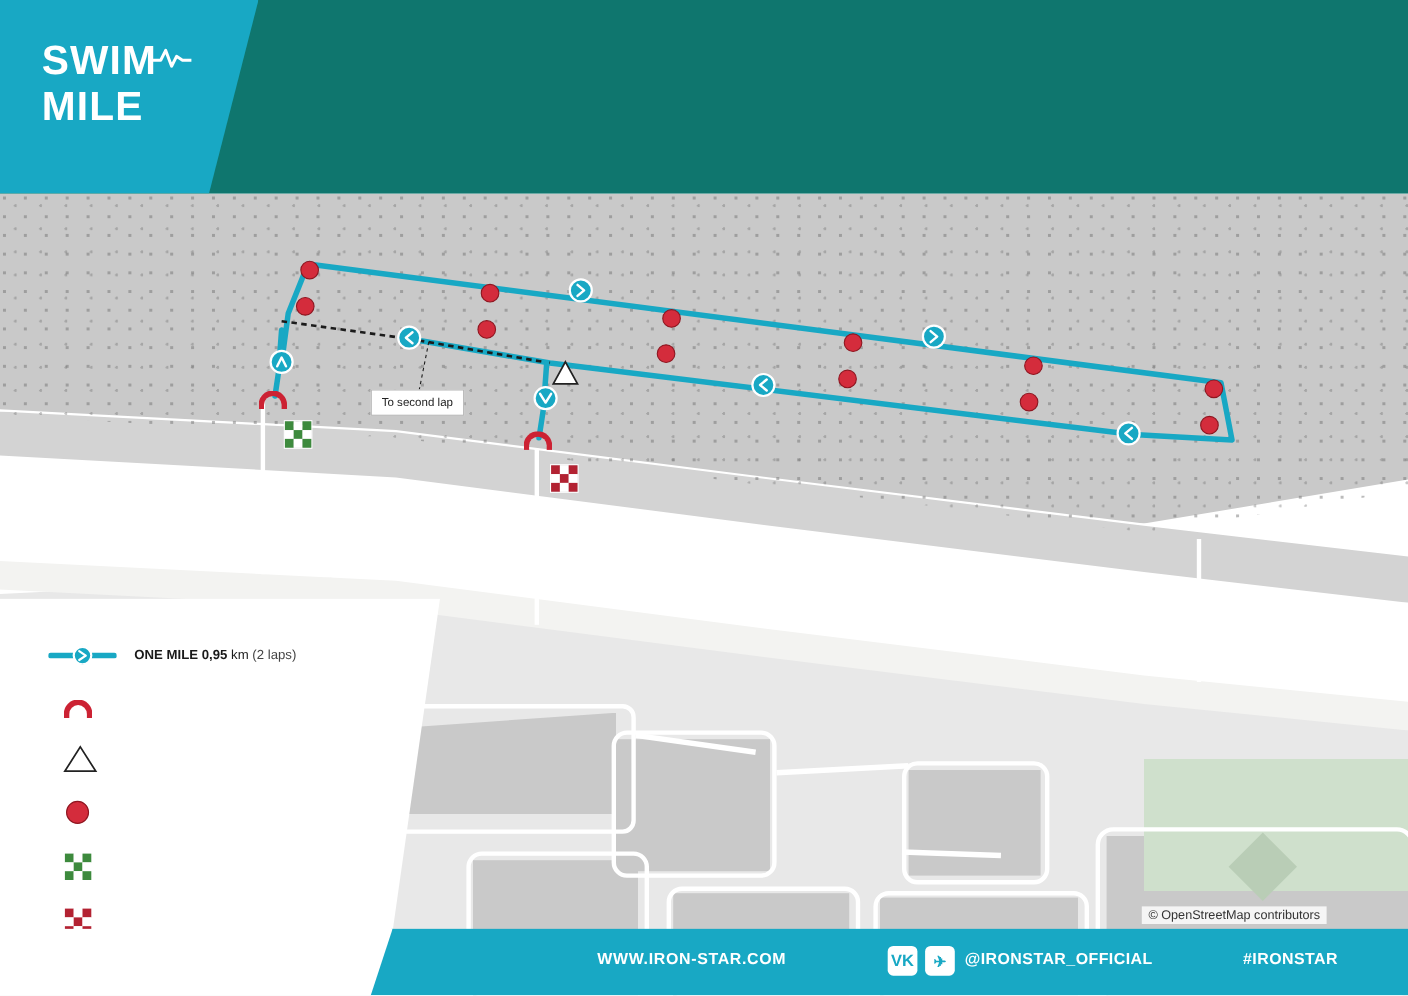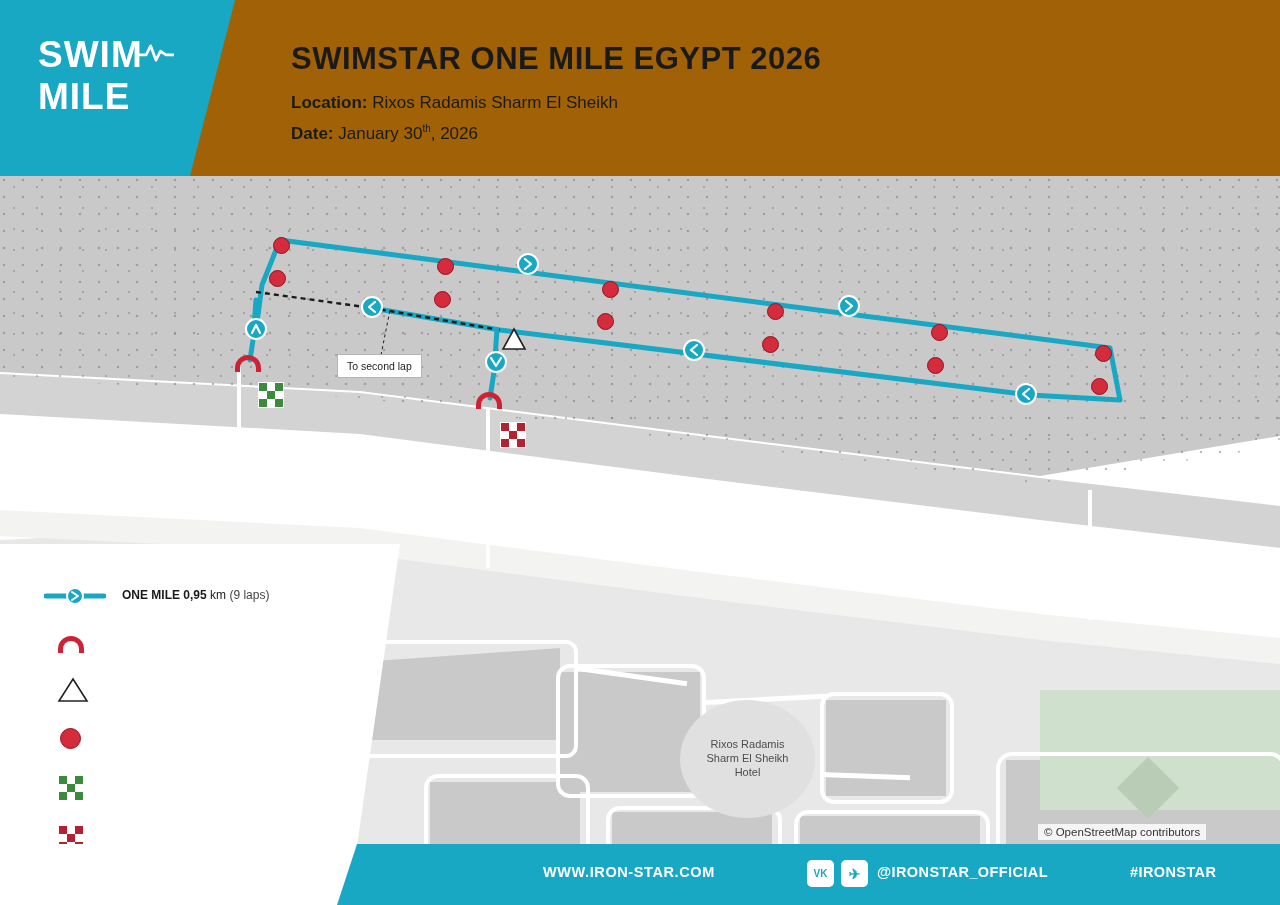--- a/index.html
+++ b/index.html
@@ -98,21 +98,21 @@
   }
   .green-patch {
     position: absolute;
     background: #cfe0cc;
   }
 
   
   .header {
     position: absolute;
     left: 0; top: 0; width: 1280px; height: 176px;
-    background: #a16207;
+    background: #0f766e;
     z-index: 40;
   }
   .logo-band {
     position: absolute;
     left: 0; top: 0; width: 235px; height: 176px;
     background: #18a8c4;
     clip-path: polygon(0 0, 235px 0, 190px 176px, 0 176px);
     display: block;
   }
   .logo-text {
@@ -304,25 +304,20 @@
     <div class="road" style="left:556px; top:664px; width:150px; height:134px; border-radius:14px;"></div>
     <div class="road" style="left:820px; top:692px; width:134px; height:112px; border-radius:14px;"></div>
     <div class="road" style="left:424px; top:774px; width:166px; height:132px; border-radius:14px;"></div>
     <div class="road" style="left:606px; top:806px; width:176px; height:100px; border-radius:14px;"></div>
     <div class="road" style="left:794px; top:810px; width:196px; height:96px; border-radius:14px;"></div>
     <div class="road" style="left:996px; top:752px; width:290px; height:154px; border-radius:16px;"></div>
     <div class="road-line" style="left:578px; top:666px; width:110px; transform:rotate(8deg);"></div>
     <div class="road-line" style="left:706px; top:700px; width:120px; transform:rotate(-3deg);"></div>
     <div class="road-line" style="left:820px; top:772px; width:90px; transform:rotate(2deg);"></div>
 
-    <div class="hotel-oval">
-      <span style="white-space:pre-line;">Rixos Radamis
-Sharm El Sheikh
-Hotel</span>
-    </div>
 
     <div class="pier" style="left:237px; top:360px; height:162px;"></div>
     <div class="pier" style="left:486px; top:408px; height:160px;"></div>
     <div class="pier" style="left:1088px; top:490px; height:130px;"></div>
   </div>
 
   <div class="course">
     <svg width="1280" height="905">
 
       <polyline points="256,330 262,285 280,240 1110,348 1120,400 1030,395 500,330 372,308" fill="none" stroke="#18a8c4" stroke-width="5" stroke-linejoin="round" stroke-linecap="round"></polyline>
@@ -413,46 +408,35 @@
   <div class="header">
     <div class="logo-band"></div>
     <div class="logo-text">
       <div>SWIM</div>
       <div>MILE</div>
     </div>
     <svg class="logo-wave" viewBox="0 0 40 24">
       <polyline points="0,14 9,14 14,4 20,20 25,10 31,14 40,14" fill="none" stroke="#ffffff" stroke-width="3" stroke-linejoin="round" stroke-linecap="round"></polyline>
     </svg>
 
-    <div class="title">SWIMSTAR ONE MILE EGYPT 2026</div>
-    <div class="meta">
-      <div>
-        <b>Location:</b>
-        <span>Rixos Radamis Sharm El Sheikh</span>
-      </div>
-      <div>
-        <b>Date:</b>
-        <span>January 30</span><sup>th</sup><span>, 2026</span>
-      </div>
-    </div>
   </div>
 
   <div class="legend">
 
     <div class="legend-row" style="top:32px;">
       <svg width="62" height="16">
         <line x1="2" y1="8" x2="60" y2="8" stroke="#18a8c4" stroke-width="5" stroke-linecap="round"></line>
         <circle cx="31" cy="8" r="8" fill="#18a8c4" stroke="#ffffff" stroke-width="2"></circle>
         <polyline points="28,4 34,8 28,12" fill="none" stroke="#ffffff" stroke-width="2" stroke-linecap="round" stroke-linejoin="round"></polyline>
       </svg>
     </div>
     <div class="legend-label" style="top:44px;">
       <span class="strong">ONE MILE 0,95</span>
       <span>km</span>
-      <span class="light">(9 laps)</span>
+      <span class="light">(2 laps)</span>
     </div>
 
     <div class="legend-row" style="top:72px;">
       <div class="arch" style="position:relative; left:14px; top:8px;"></div>
     </div>
 
     <div class="legend-row" style="top:126px;">
       <svg width="34" height="28" style="margin-left:12px;">
         <polygon points="17,3 31,25 3,25" fill="#ffffff" stroke="#222" stroke-width="1.6"></polygon>
       </svg>
@@ -489,21 +473,21 @@
           <i></i>
       </div>
     </div>
 
   </div>
 
   <div class="footer">
     <div class="footer-band"></div>
     <div class="footer-white"></div>
     <a class="footer-url">WWW.IRON-STAR.COM</a>
-    <div class="social-chip" style="left:807px; font-size:10px;">
+    <div class="social-chip" style="left:807px; font-size:15px;">
       <span>VK</span>
     </div>
     <div class="social-chip" style="left:841px;">
       <span>✈</span>
     </div>
     <div class="footer-handle">@IRONSTAR_OFFICIAL</div>
     <div class="footer-hash">#IRONSTAR</div>
   </div>
 
 </div>

